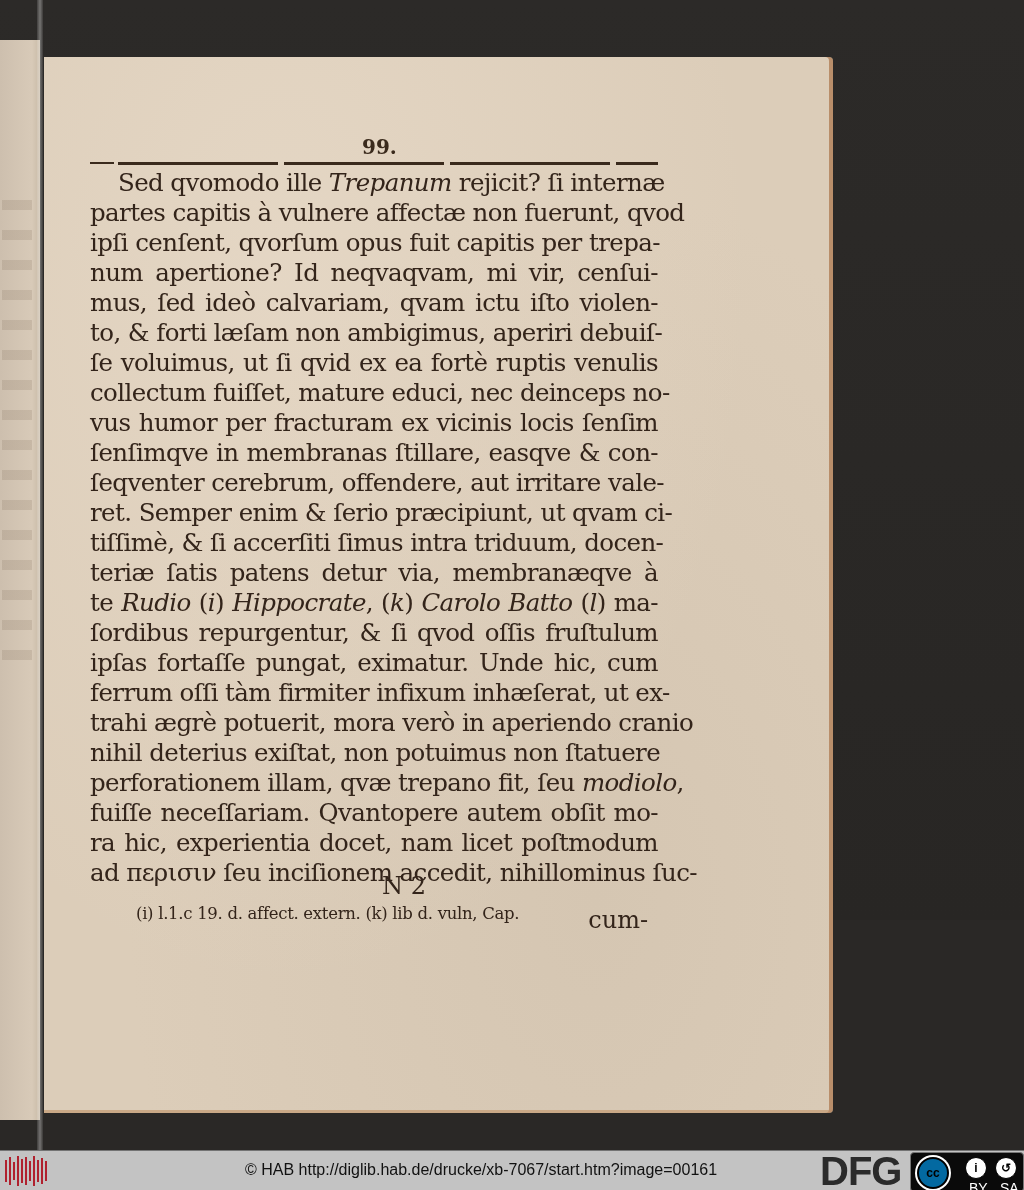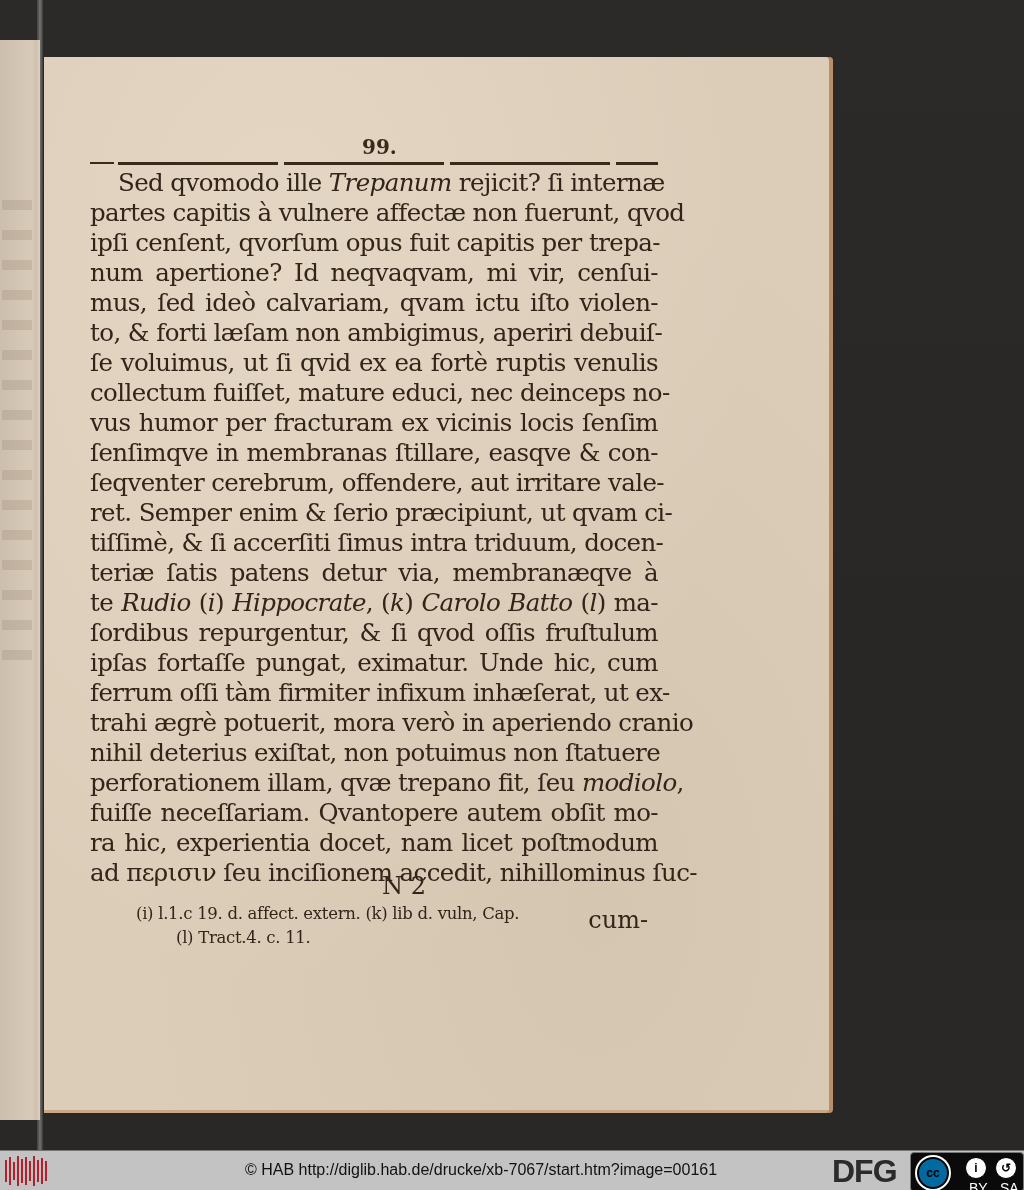--- a/index.html
+++ b/index.html
@@ -74,22 +74,22 @@
       position: absolute; left: 5px; top: 5px; width: 42px; height: 30px;
       display: flex; gap: 2px; align-items: center;
     }
     .hab-logo span { display: block; width: 2px; background: #b0212e; }
     .copyright {
       position: absolute; left: 245px; top: 10px;
       font-family: "Liberation Sans", sans-serif; font-size: 16px; color: #111;
     }
     .dfg-logo {
       position: absolute; left: 820px; top: 4px;
-      font-family: "Liberation Sans", sans-serif; font-weight: bold; font-size: 32px;
-      color: #2b2b2b; letter-spacing: -1px; line-height: 32px; margin-left: 12px;
+      font-family: "Liberation Sans", sans-serif; font-weight: bold; font-size: 40px;
+      color: #2b2b2b; letter-spacing: -1px; line-height: 32px;
     }
     .cc-badge {
       position: absolute; left: 910px; top: 1px; width: 112px; height: 38px;
       background: #0a0a0a; border-radius: 4px;
       border: 1px solid #777;
     }
     .cc-circle {
       position: absolute; left: 6px; top: 4px; width: 28px; height: 28px;
       border-radius: 50%; background: #0369a1; border: 2px solid #000; box-shadow: 0 0 0 2px #fff;
       font-family: "Liberation Sans", sans-serif; font-weight: bold; font-size: 12px;
@@ -152,21 +152,20 @@
       <span class="line"><span>ad περισιν ſeu inciſionem accedit, nihillominus ſuc-</span></span>
     </div>
 
   <div class="sig-line">
     <span class="signature">N 2</span>
     <span class="catchword">cum-</span>
   </div>
 
   <div class="notes">
     <span class="note-1">(i) l.1.c 19. d. affect. extern. (k) lib d. vuln, Cap.</span>
-    <span class="note-2">(l) Tract.4. c. 11.</span>
   </div>
 </div>
 
 <div class="footer">
   <div class="hab-logo">
     <span style="height:22px"></span>
       <span style="height:28px"></span>
       <span style="height:18px"></span>
       <span style="height:30px"></span>
       <span style="height:24px"></span>

